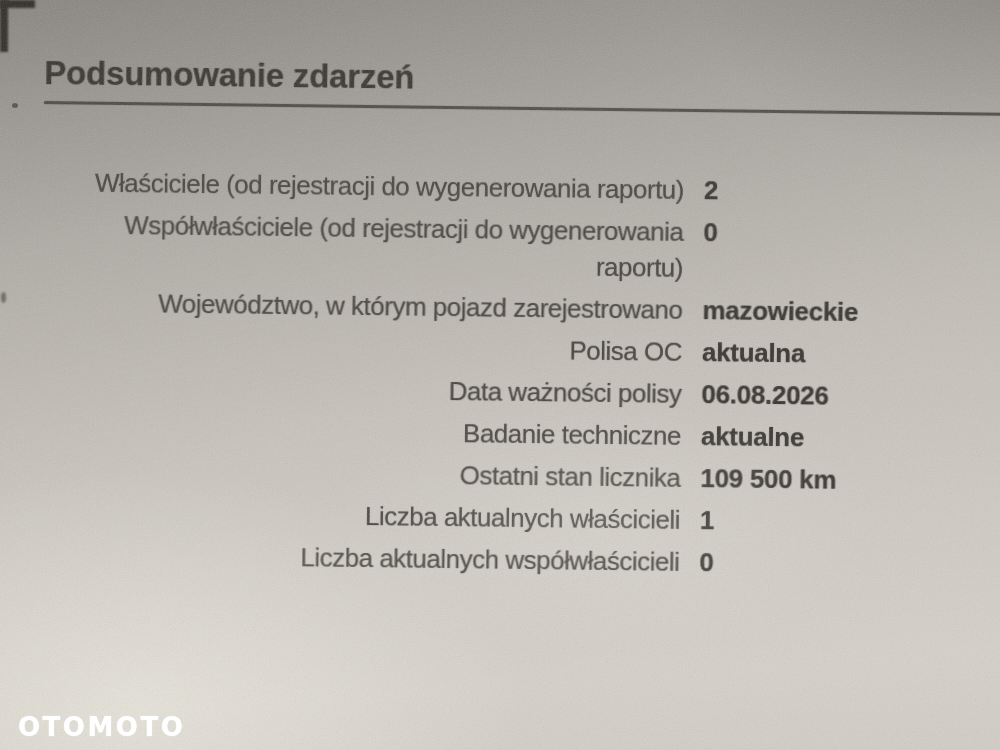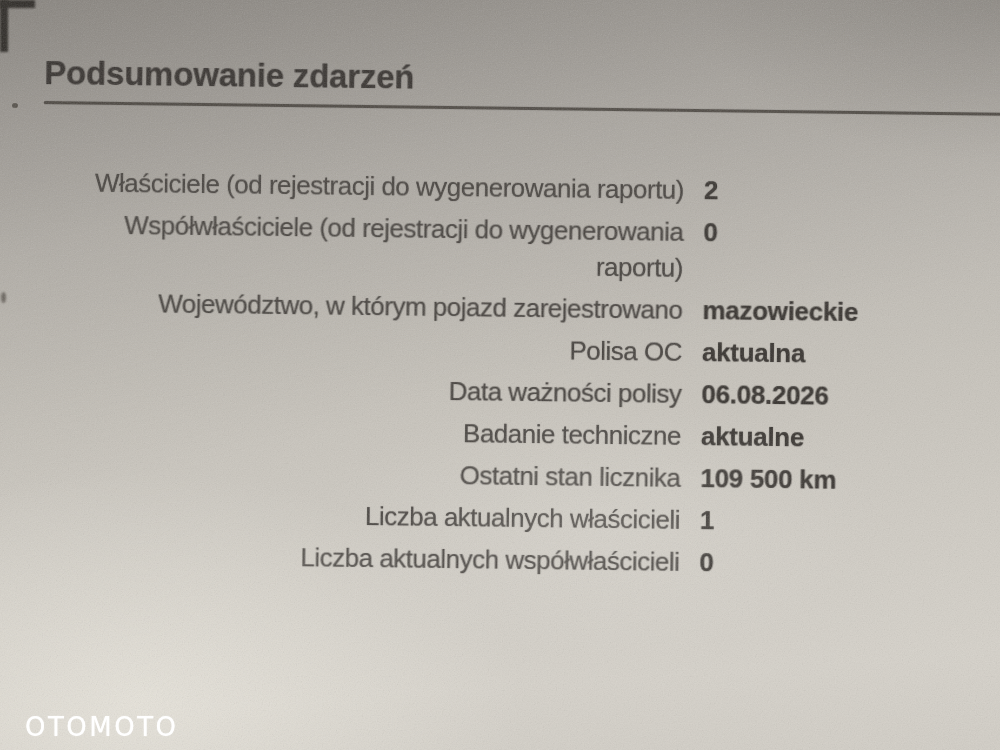--- a/index.html
+++ b/index.html
@@ -103,23 +103,23 @@
     margin-left: 20px;
     font-size: 26px;
     line-height: 36px;
     font-weight: 700;
     letter-spacing: -0.3px;
     white-space: pre;
     color: #36322e;
     text-shadow: 0 0 1px rgba(54,50,46,0.65);
   }
   .watermark {
-    position: absolute; left: 25px; top: 712px;
+    position: absolute; left: 18px; top: 712px;
     font-family: "DejaVu Sans", sans-serif;
-    font-size: 26px; font-weight: 400;
+    font-size: 26px; font-weight: 700;
     letter-spacing: 2.5px;
     color: #ffffff;
     text-shadow: 0 0 1px rgba(255,255,255,0.9);
   }
 </style>
 </head>
 <body>
 
 <div class="photo">
 

